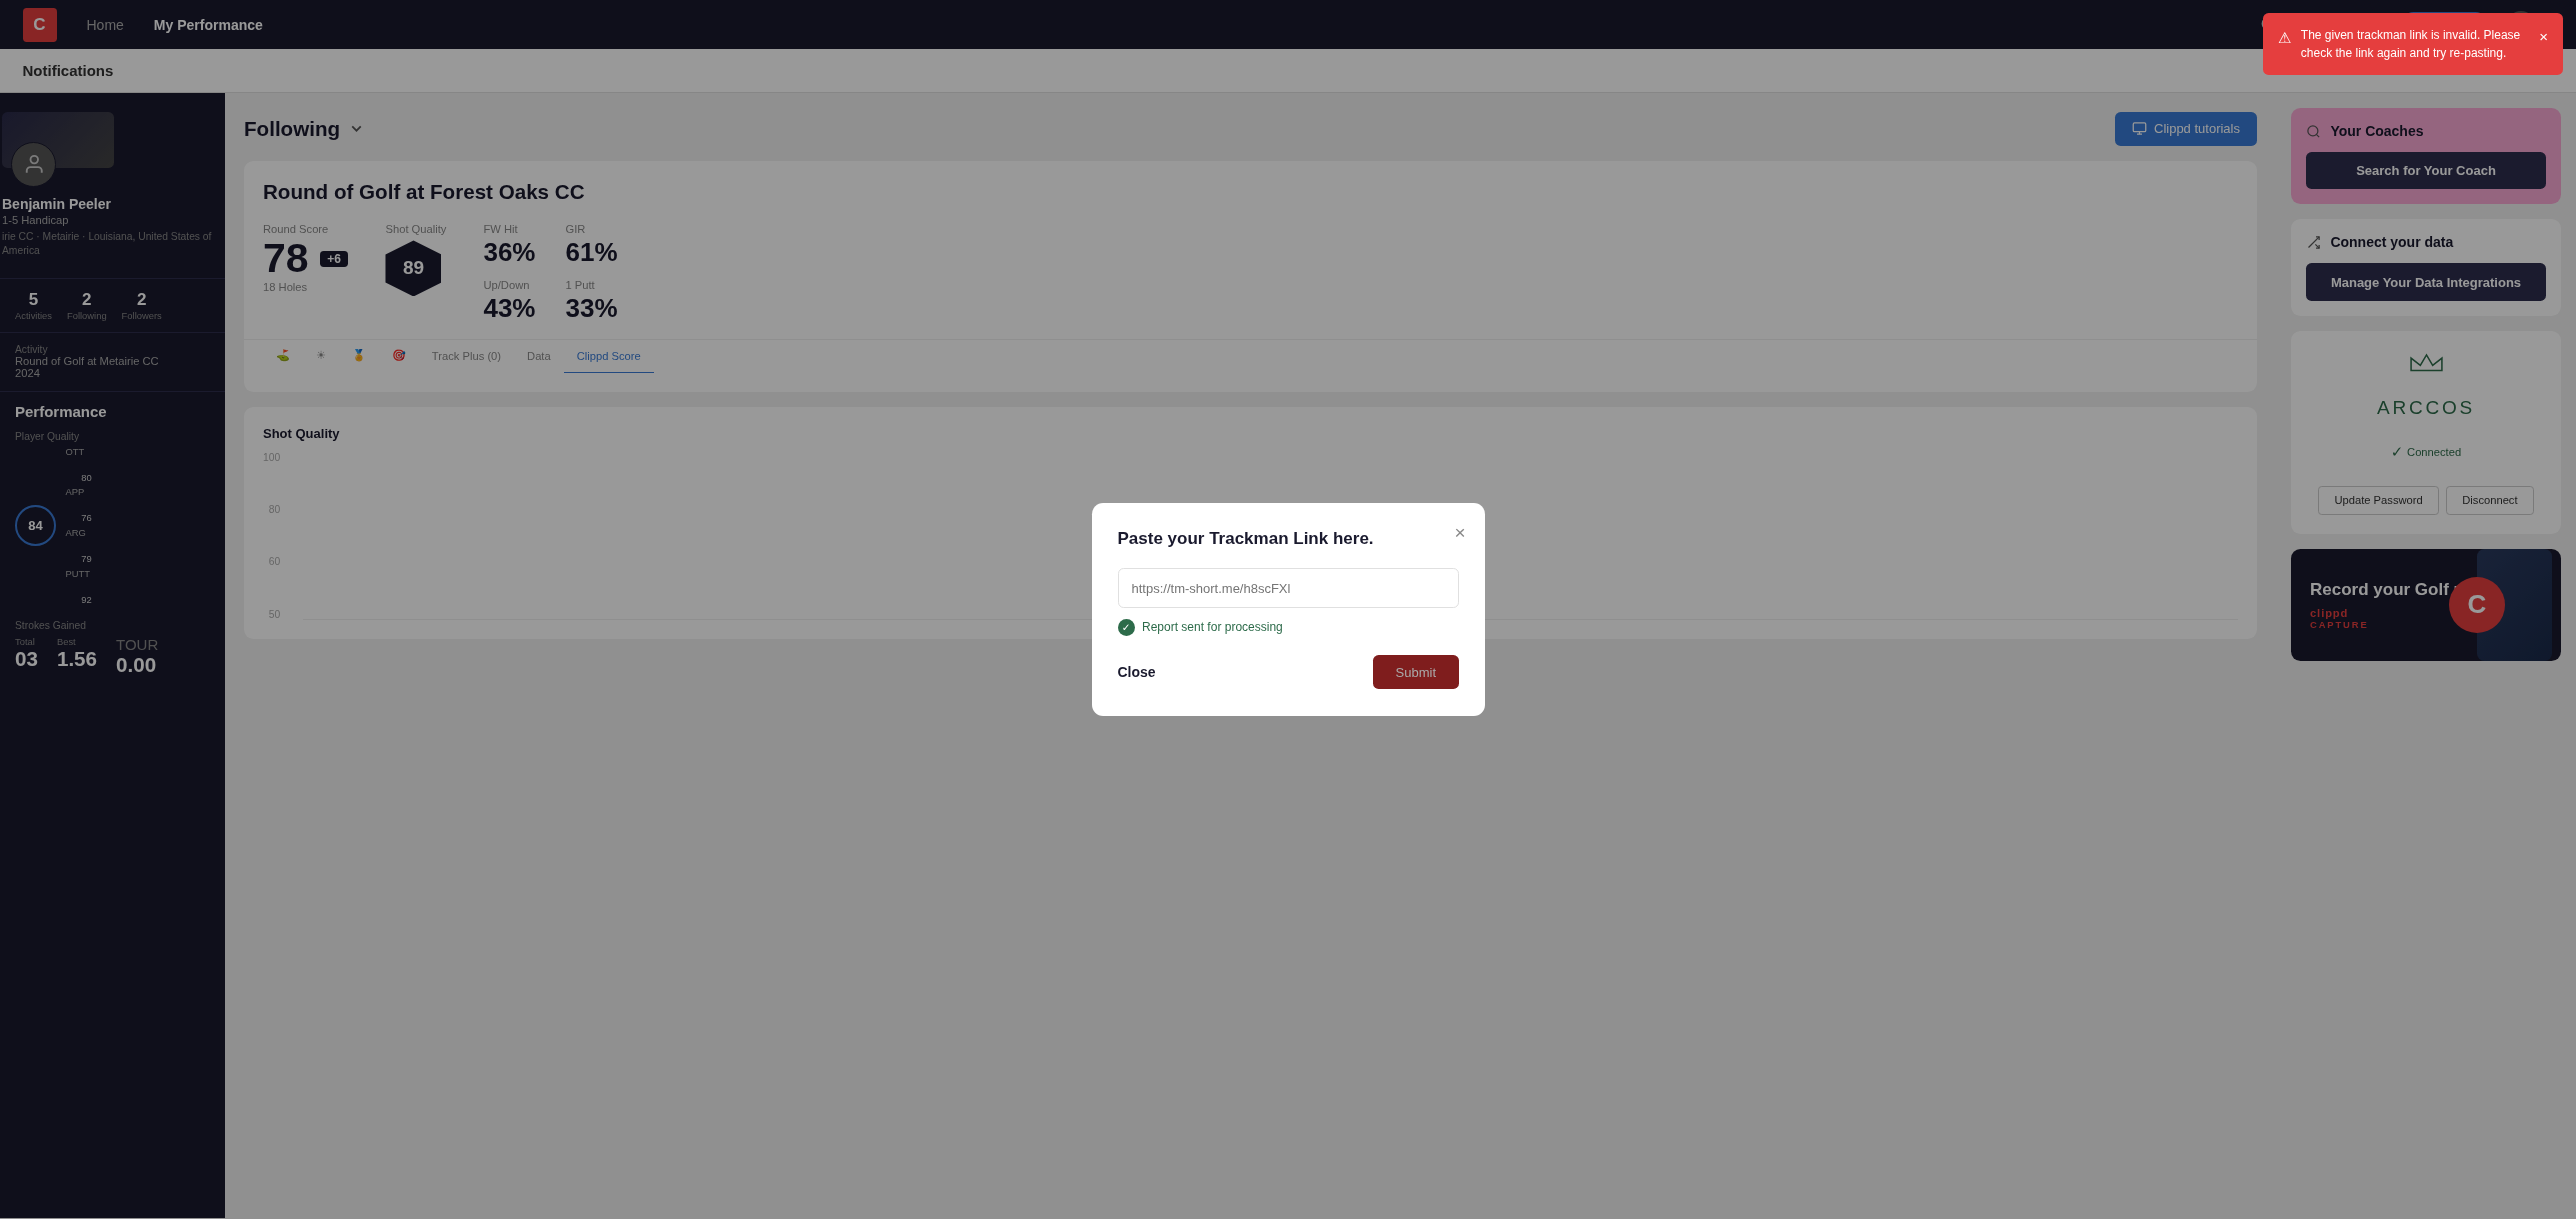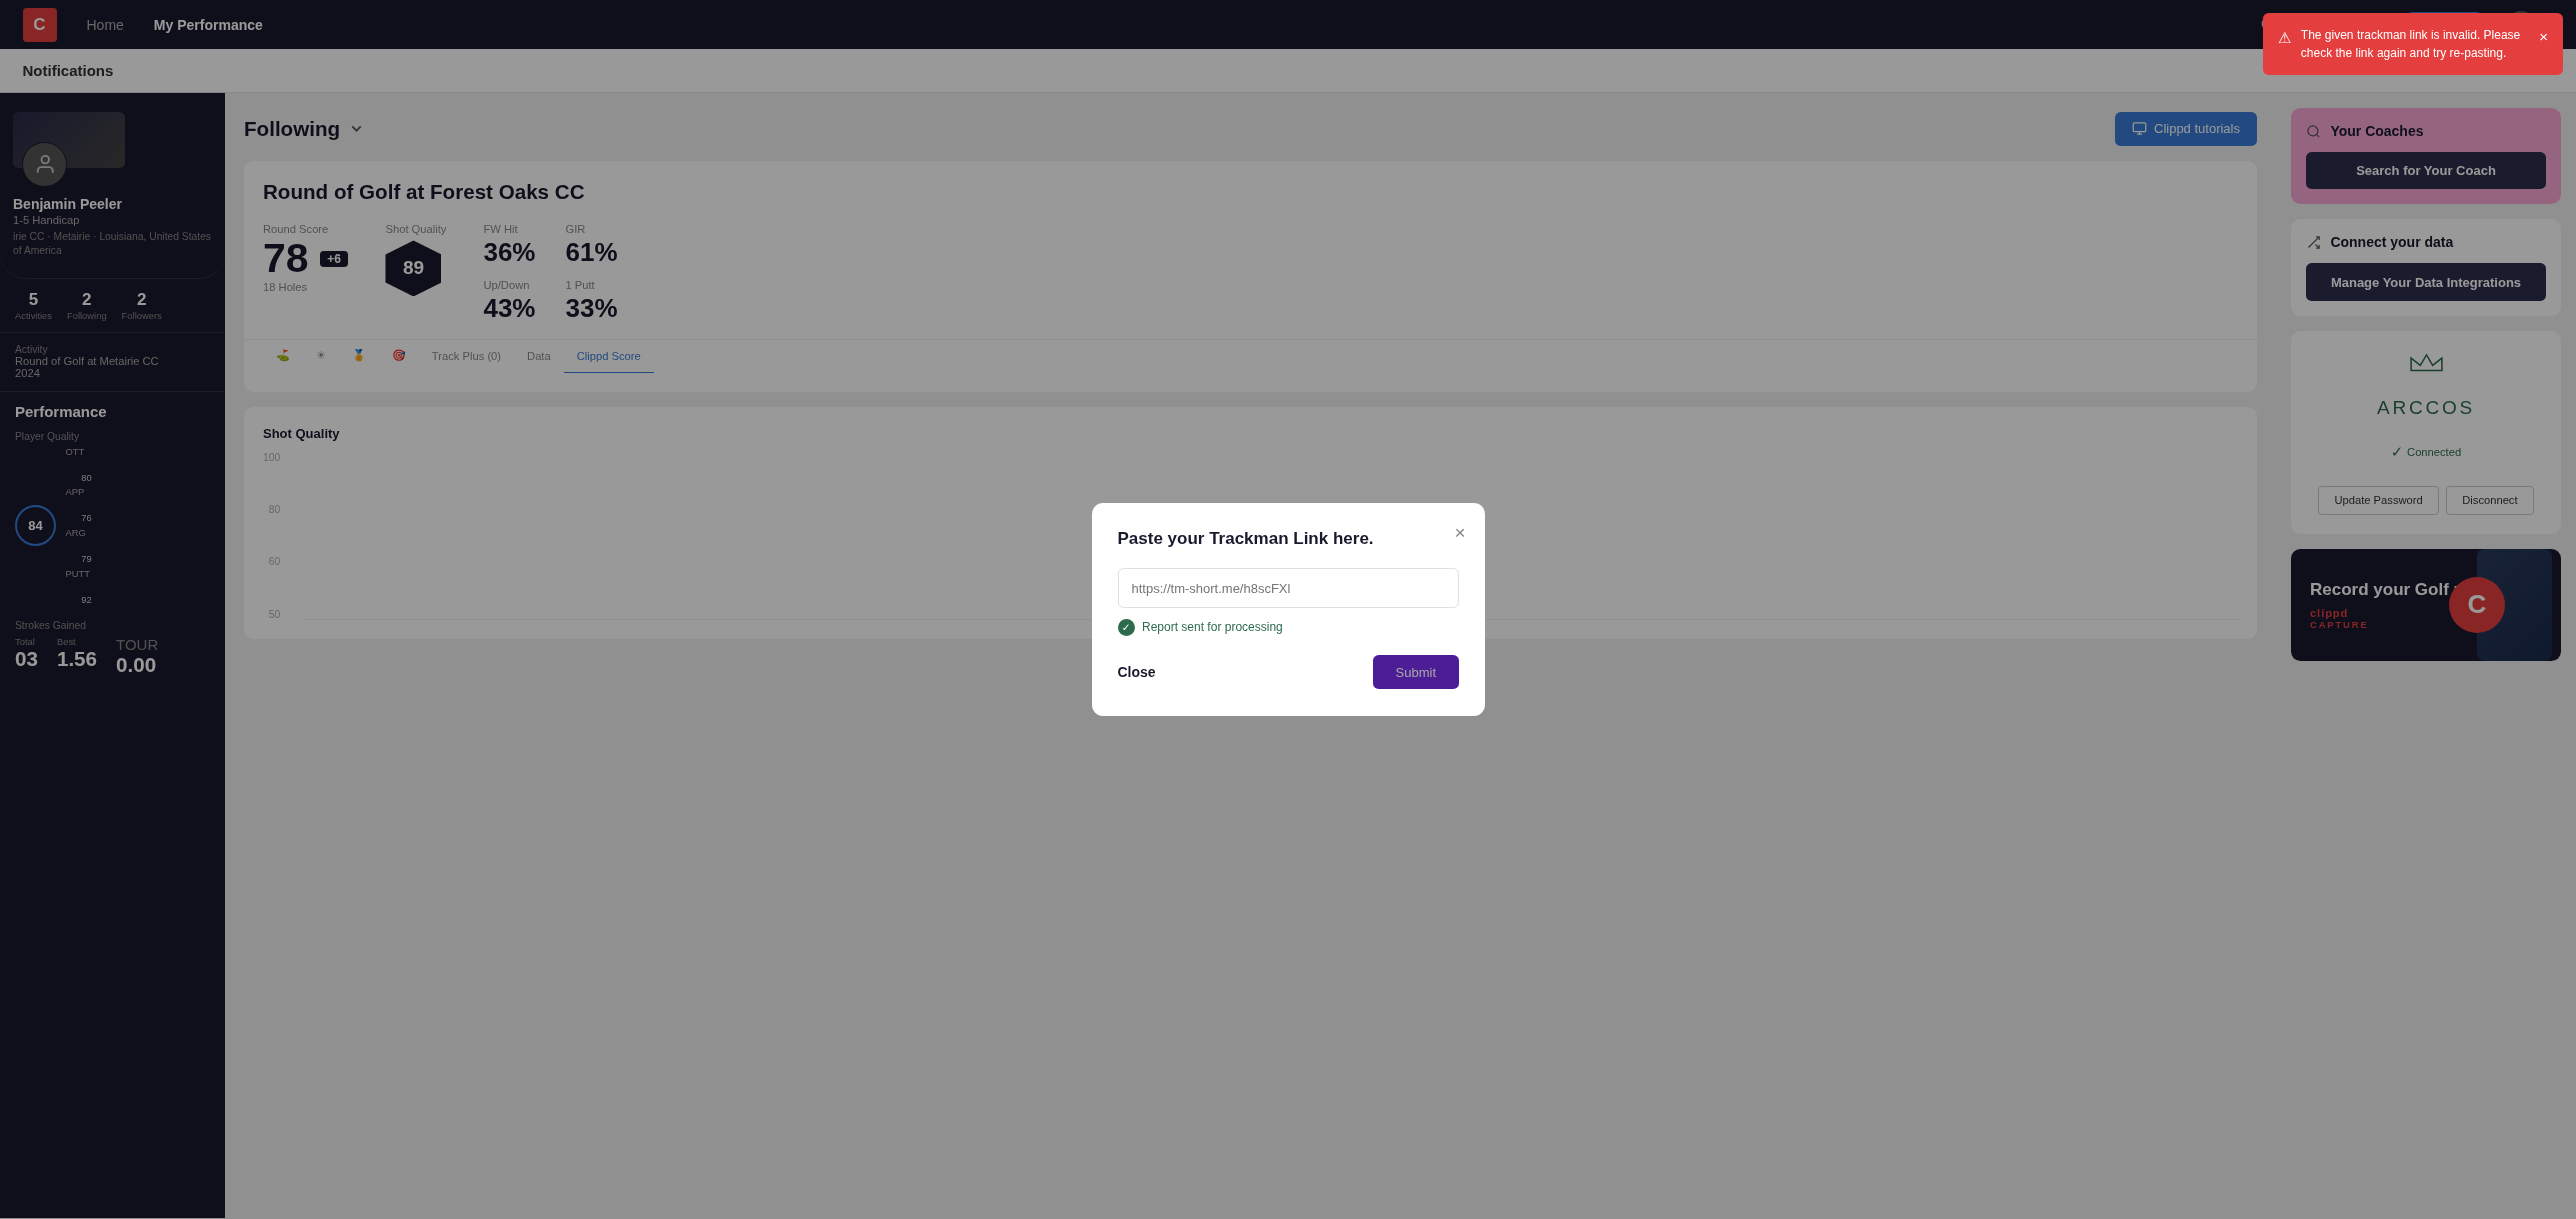--- a/index.html
+++ b/index.html
@@ -95,23 +95,22 @@
     }
 
     
     .sidebar {
       width: 225px;
       background: #1a1a2e;
       overflow-y: auto;
       flex-shrink: 0;
     }
     .sidebar-profile {
-      padding: 19px 13px;
+      padding: 19px 2px;
       border-bottom: 0.9px solid #2d2d4e;
-      border-radius: 26px;
     }
     .profile-image-area {
       position: relative;
       width: 112px; height: 75px;
       margin-bottom: 9.4px;
     }
     .profile-bg {
       width: 112px; height: 56px;
       background: linear-gradient(135deg, #2a2a4a, #444);
       border-radius: 5.6px;
@@ -388,21 +387,21 @@
       background: #2d6b4a;
       display: flex; align-items: center; justify-content: center;
       color: white; font-size: 10.3px; flex-shrink: 0;
     }
     .modal-actions { display: flex; justify-content: space-between; align-items: center; }
     .modal-close-btn {
       background: none; border: none; font-size: 14px; font-weight: 600;
       color: #1a1a2e; cursor: pointer; padding: 9.4px 0;
     }
     .modal-submit-btn {
-      background: #4c1d95; color: #aaa;
+      background: #7f1d1d; color: #aaa;
       border: none; border-radius: 5.6px;
       padding: 9.4px 22.5px; font-size: 13px; cursor: not-allowed;
     }
   </style>
 </head>
 <body>
 
 <nav class="top-nav">
   <div class="nav-logo">
     <span>C</span>

